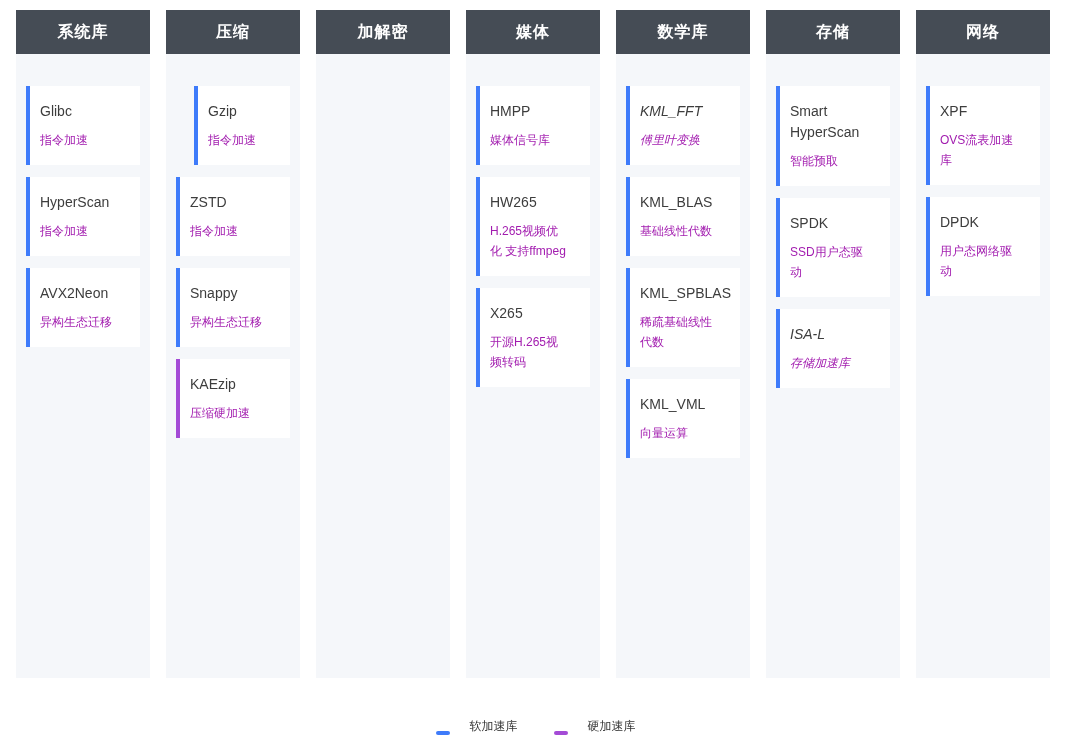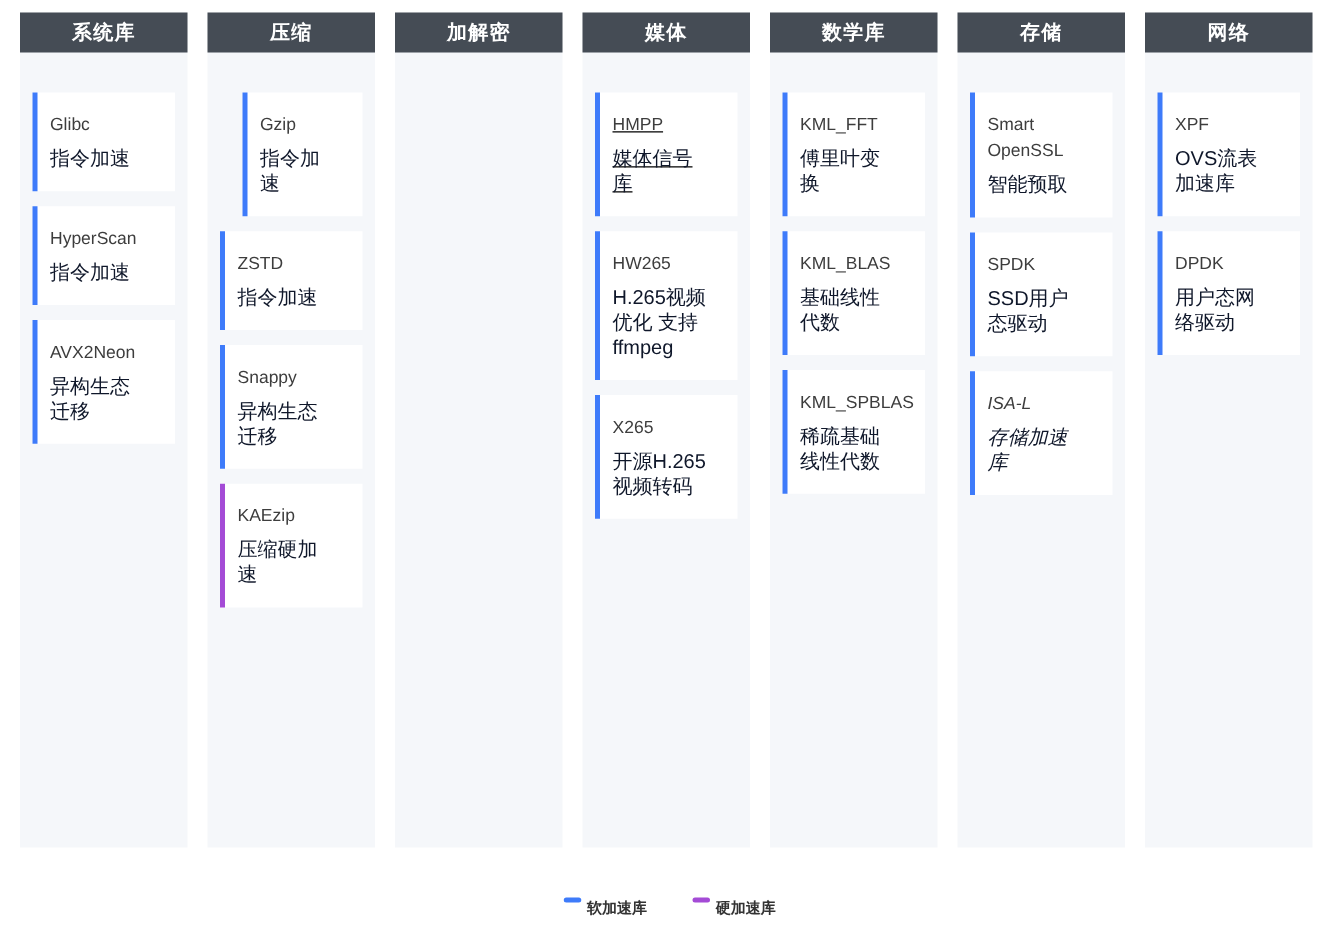--- a/index.html
+++ b/index.html
@@ -15,21 +15,21 @@
     padding: 10px 0 0 16px;
     align-items: flex-start;
   }
   .column {
     width: 134px;
     height: 668px;
     background: #f5f7fa;
     flex: 0 0 auto;
   }
   .column-header {
-    height: 32px;
+    height: 44px;
     background: #454c55;
     color: #ffffff;
     font-size: 16px;
     font-weight: bold;
     display: flex;
     align-items: center;
     justify-content: center;
     letter-spacing: 1px;
   }
   .cards {
@@ -44,38 +44,37 @@
     padding: 15px 6px 15px 10px;
   }
   .card-title {
     font-size: 14px;
     color: #3d3d3d;
     line-height: 21px;
     margin-bottom: 8px;
     overflow-wrap: break-word;
   }
   .card-desc {
-    font-size: 16px;
-    color: #0f172a;
+    font-size: 12px;
+    color: #a21caf;
     line-height: 20px;
     margin-right: 16px;
     overflow-wrap: break-word;
   }
   .legend {
     margin-top: 40px;
     display: flex;
     justify-content: center;
     align-items: center;
     gap: 36px;
   }
   .legend-item {
     display: flex;
-    align-items: flex-start;
-    gap: 5px;
-    font-weight: bold;
+    align-items: flex-end;
+    gap: 20px;
   }
   .legend-dash {
     width: 14px;
     height: 4px;
     border-radius: 2px;
     display: inline-block;
   }
   .legend-label {
     font-size: 12px;
     color: #333333;
@@ -122,56 +121,60 @@
           <div class="card-desc">压缩硬加速</div>
         </div>
       </div>
     </div>
     <div class="column">
       <div class="column-header">加解密</div>
     </div>
     <div class="column">
       <div class="column-header">媒体</div>
       <div class="cards">
-        <div class="card" style="border-left-color: rgb(62, 123, 250); text-decoration: underline;">
+        <div class="card" style="border-left-color: rgb(62, 123, 250);">
           <div class="card-title">HMPP</div>
           <div class="card-desc">媒体信号库</div>
         </div>
         <div class="card" style="border-left-color: rgb(62, 123, 250);">
           <div class="card-title">HW265</div>
           <div class="card-desc">H.265视频优化 支持ffmpeg</div>
         </div>
         <div class="card" style="border-left-color: rgb(62, 123, 250);">
           <div class="card-title">X265</div>
           <div class="card-desc">开源H.265视频转码</div>
         </div>
       </div>
     </div>
     <div class="column">
       <div class="column-header">数学库</div>
       <div class="cards">
-        <div class="card" style="border-left-color: rgb(62, 123, 250);">
+        <div class="card" style="border-left-color: rgb(62, 123, 250); font-style: italic;">
           <div class="card-title">KML_FFT</div>
           <div class="card-desc">傅里叶变换</div>
         </div>
         <div class="card" style="border-left-color: rgb(62, 123, 250);">
           <div class="card-title">KML_BLAS</div>
           <div class="card-desc">基础线性代数</div>
         </div>
         <div class="card" style="border-left-color: rgb(62, 123, 250);">
           <div class="card-title">KML_SPBLAS</div>
           <div class="card-desc">稀疏基础线性代数</div>
         </div>
+        <div class="card" style="border-left-color: rgb(62, 123, 250);">
+          <div class="card-title">KML_VML</div>
+          <div class="card-desc">向量运算</div>
+        </div>
       </div>
     </div>
     <div class="column">
       <div class="column-header">存储</div>
       <div class="cards">
         <div class="card" style="border-left-color: rgb(62, 123, 250);">
-          <div class="card-title">Smart OpenSSL</div>
+          <div class="card-title">Smart HyperScan</div>
           <div class="card-desc">智能预取</div>
         </div>
         <div class="card" style="border-left-color: rgb(62, 123, 250);">
           <div class="card-title">SPDK</div>
           <div class="card-desc">SSD用户态驱动</div>
         </div>
         <div class="card" style="border-left-color: rgb(62, 123, 250); font-style: italic;">
           <div class="card-title">ISA-L</div>
           <div class="card-desc">存储加速库</div>
         </div>

